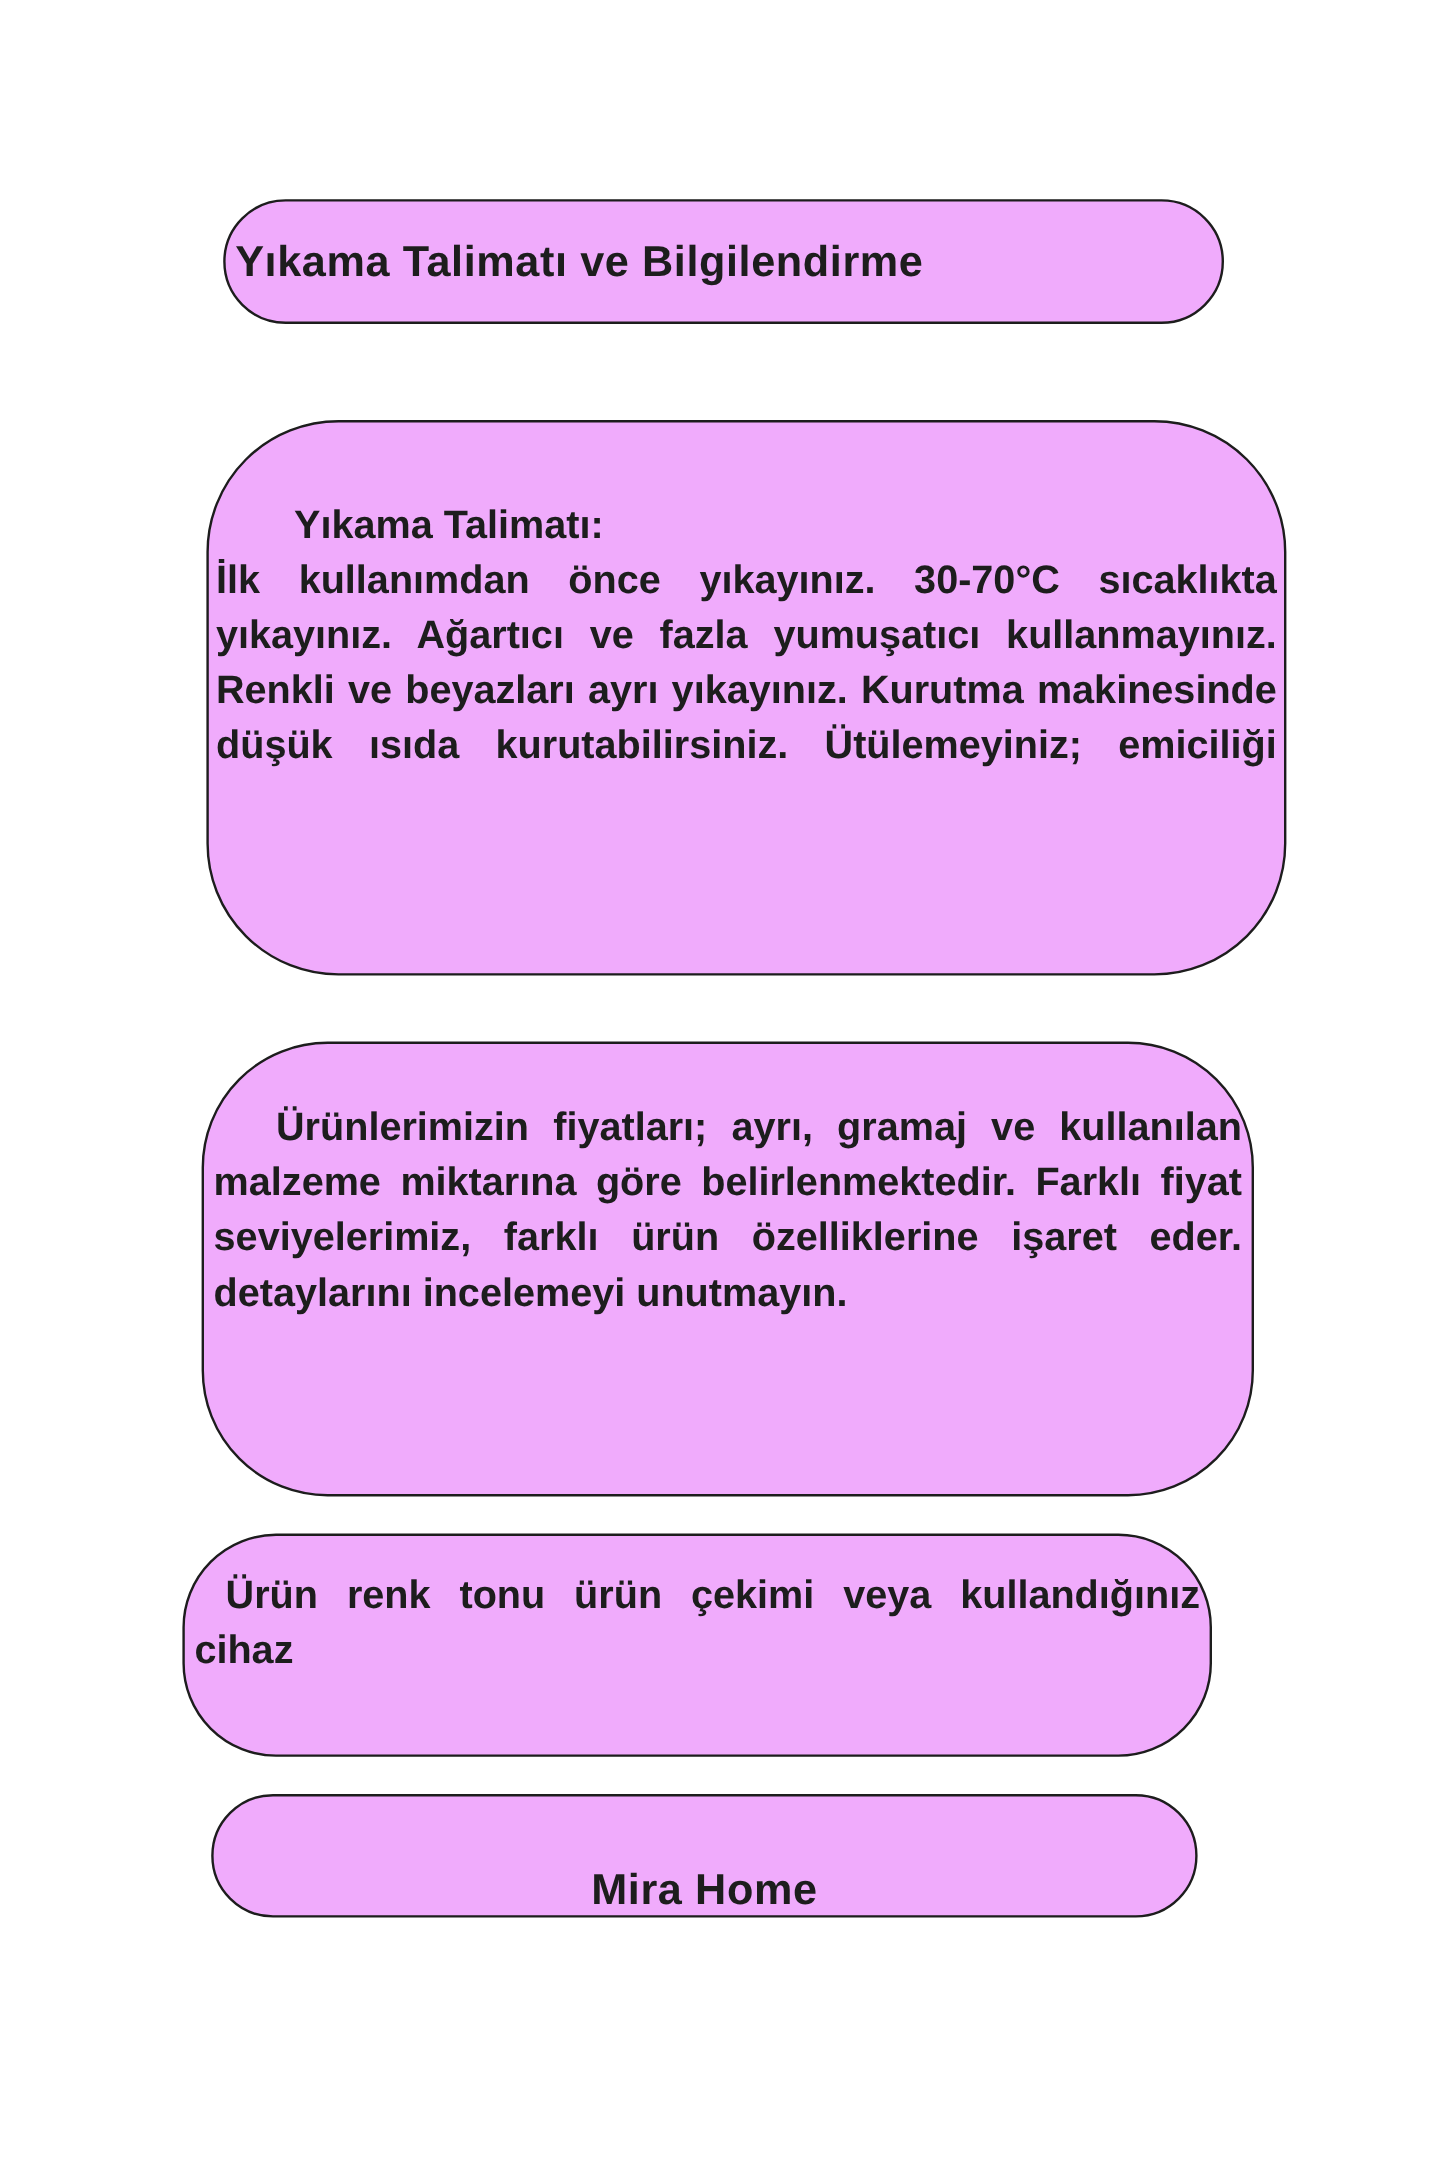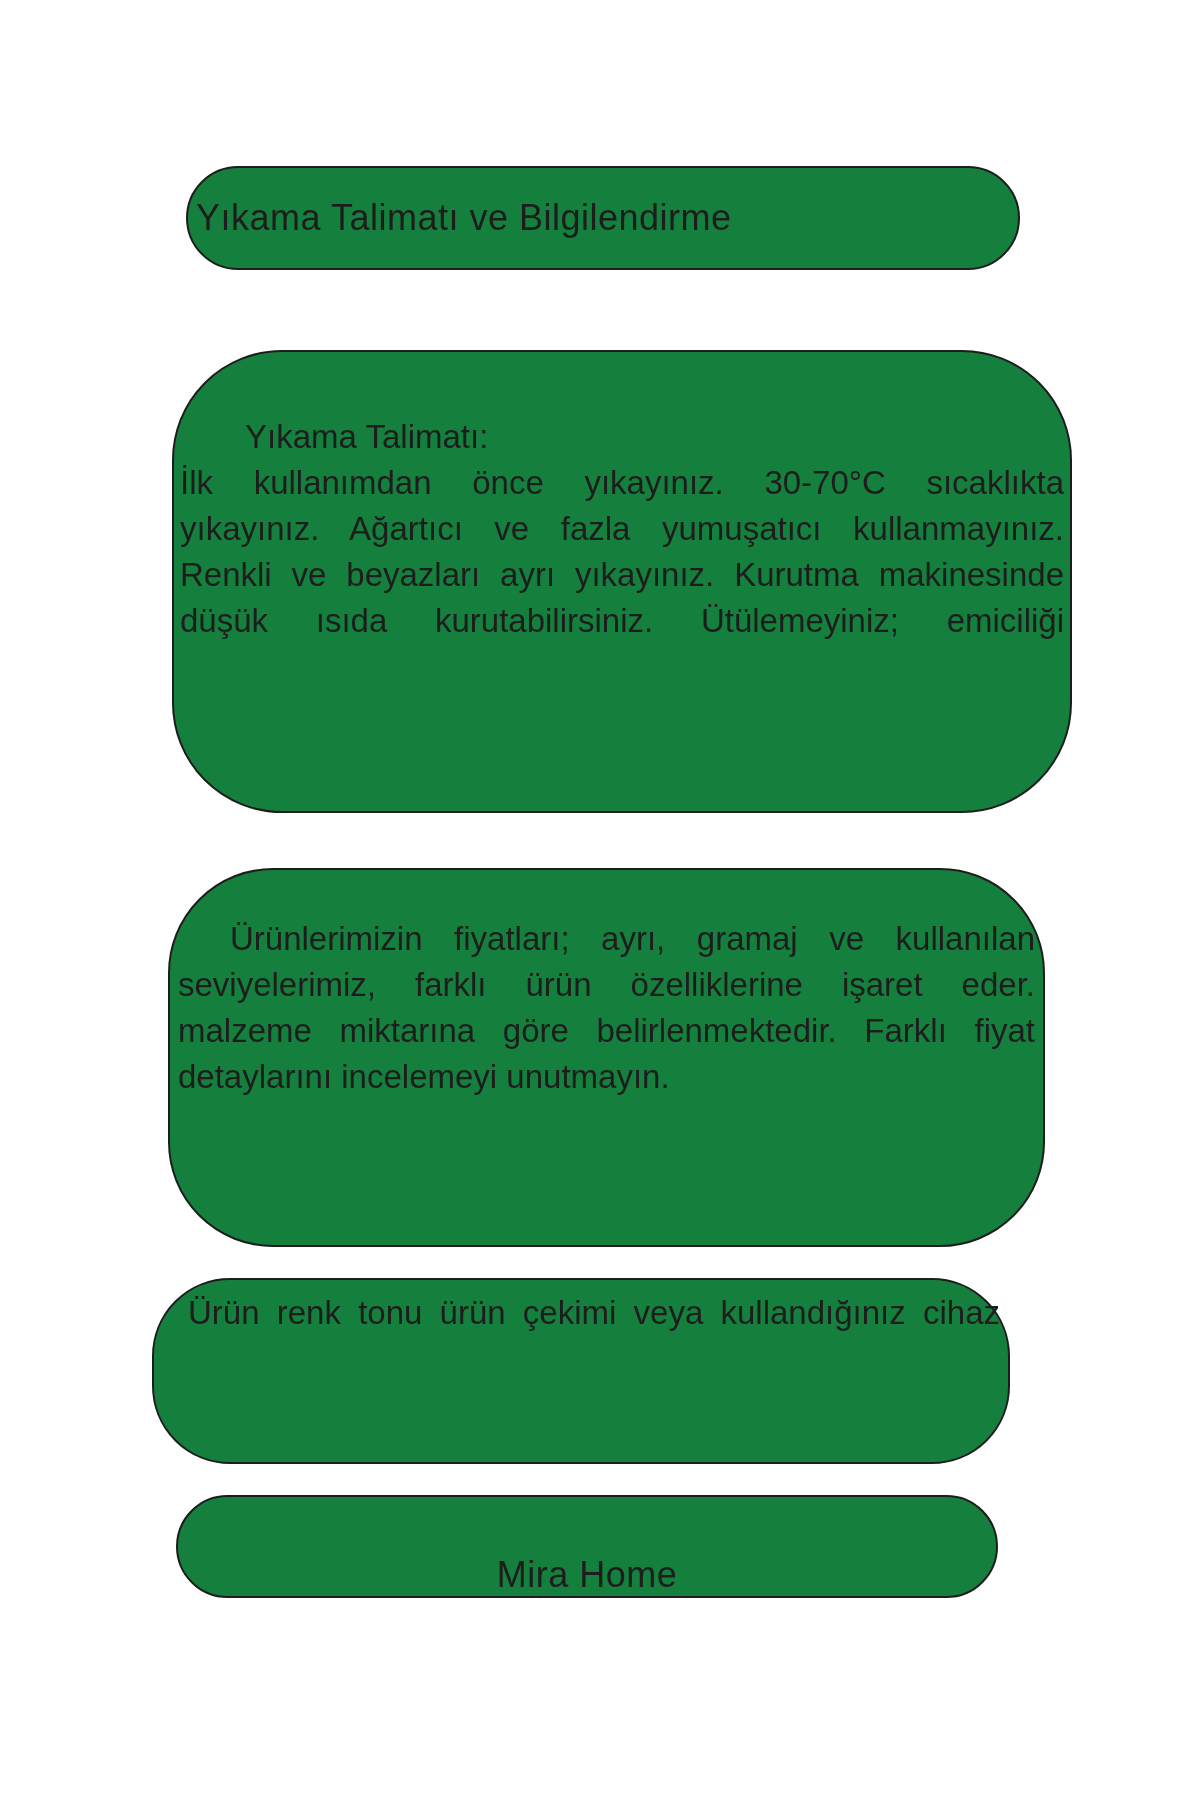--- a/index.html
+++ b/index.html
@@ -13,21 +13,22 @@
     height: 1800px;
     background: #ffffff;
     font-family: "Liberation Sans", sans-serif;
     color: #1d1d1d;
     overflow: hidden;
   }
   .box {
     position: absolute;
     box-sizing: border-box;
     border: 2px solid #1d1d1d;
-    background: #15803d;
+    background: #f0abfc;
+    font-weight: bold;
   }
   
   #header-box {
     left: 186px; top: 166px;
     width: 834px; height: 104px;
     border-radius: 52px;
     display: flex;
     align-items: center;
     padding-left: 8px;
     font-size: 36px;
@@ -59,21 +60,21 @@
   #pricing-box .jline:first-child { text-indent: 52px; }
   
   #color-note-box {
     left: 152px; top: 1278px;
     width: 858px; height: 186px;
     border-radius: 78px;
     padding: 10px 8px 0 8px;
     font-size: 33px;
     line-height: 46px;
   }
-  #color-note-box .jline:first-child { text-indent: 26px; }
+  #color-note-box .jline:first-child { text-indent: 26px; margin-top: 16px; }
   
   #brand-box {
     left: 176px; top: 1495px;
     width: 822px; height: 103px;
     border-radius: 52px;
     display: flex;
     align-items: flex-end;
     justify-content: center;
     font-size: 36px;
     letter-spacing: 0.5px;
@@ -104,22 +105,22 @@
         <div class="jline">İlk kullanımdan önce yıkayınız. 30-70°C sıcaklıkta</div>
         <div class="jline">yıkayınız. Ağartıcı ve fazla yumuşatıcı kullanmayınız.</div>
         <div class="jline">Renkli ve beyazları ayrı yıkayınız. Kurutma makinesinde</div>
         <div class="jline">düşük ısıda kurutabilirsiniz. Ütülemeyiniz; emiciliği</div>
       </div>
   </div>
 
   <div class="box" id="pricing-box">
     <div>
         <div class="jline">Ürünlerimizin fiyatları; ayrı, gramaj ve kullanılan</div>
+        <div class="jline">malzeme miktarına göre belirlenmektedir. Farklı fiyat</div>
         <div class="jline">seviyelerimiz, farklı ürün özelliklerine işaret eder.</div>
-        <div class="jline">malzeme miktarına göre belirlenmektedir. Farklı fiyat</div>
         <div class="jline last">detaylarını incelemeyi unutmayın.</div>
       </div>
   </div>
 
   <div class="box" id="color-note-box">
     <div>
         <div class="jline">Ürün renk tonu ürün çekimi veya kullandığınız cihaz</div>
       </div>
   </div>
 

